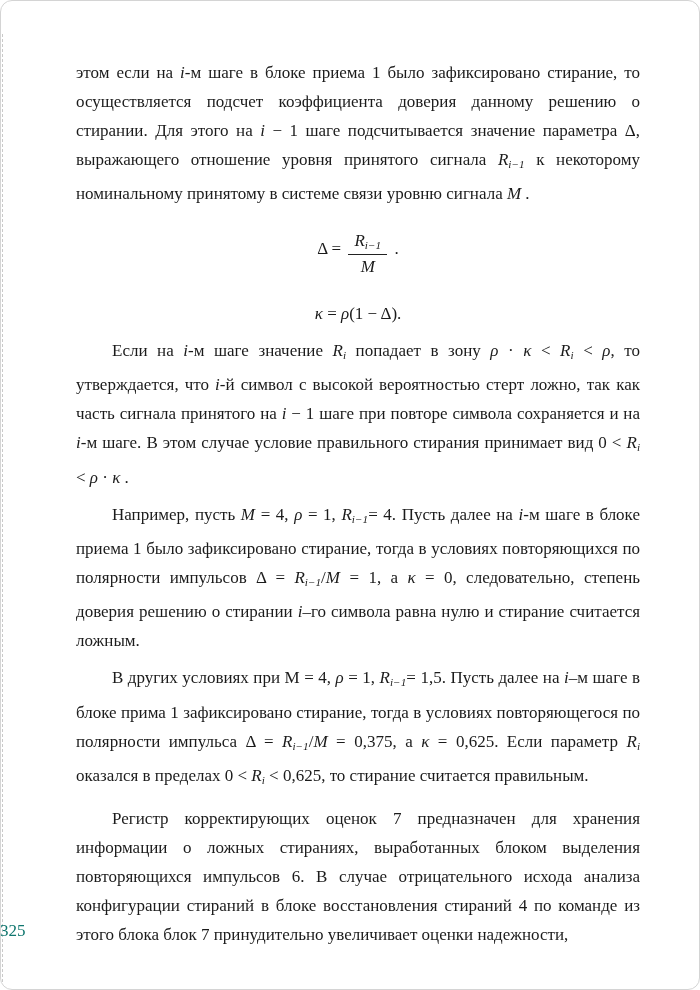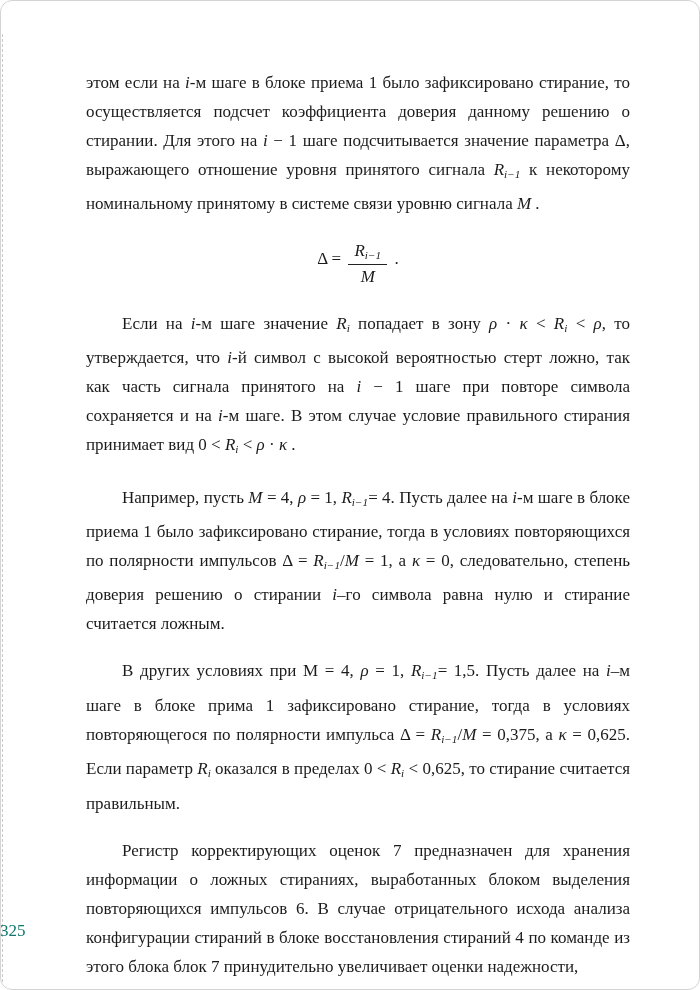--- a/index.html
+++ b/index.html
@@ -24,35 +24,35 @@
     width: 0;
     border-left: 1px dashed #c9c9c9;
   }
   .content {
     position: absolute;
     left: 68px; top: 50px;
     width: 580px;
     font-size: 17px;
     line-height: 29px;
   }
-  .para { margin: 18px; }
+  .para { margin: 8px; }
   .para.justify { text-align: justify; }
   .para.indent { text-indent: 36px; }
   .para.center { text-align: center; margin: 8px 0 6px 0; }
   .it { font-style: italic; }
   .sub {
     font-size: 0.66em;
     vertical-align: -0.3em;
   }
   .frac {
     display: inline-block;
     vertical-align: -1.05em;
     text-align: center;
     line-height: 1.25;
-    margin: 4px 3px;
+    margin: 14px 3px;
   }
   .frac .num {
     display: block;
     border-bottom: 1px solid #222;
     padding: 0 6px 1px 6px;
   }
   .frac .den {
     display: block;
     padding-top: 1px;
   }
@@ -66,19 +66,20 @@
 </style>
 </head>
 <body>
 
 <div class="page-frame"></div>
 <div class="scan-edge"></div>
 
 <div class="content">
     <div class="para justify"><span>этом если на  </span><span class="it">i</span><span>-м шаге в блоке приема 1 было зафиксировано стирание, то осуществляется подсчет коэффициента доверия данному решению о стирании. Для этого на </span><span class="it">i</span><span> − 1  шаге подсчитывается значение параметра Δ, выражающего отношение уровня принятого сигнала </span><span class="it">R</span><span class="it sub">i−1</span><span> к некоторому номинальному принятому в системе связи  уровню  сигнала  </span><span class="it">M</span><span> .</span></div>
     <div class="para center"><span>Δ = </span><span class="frac"><span class="num"><span class="it">R</span><span class="it sub">i−1</span></span><span class="den"><span class="it">M</span></span></span><span> .</span></div>
+    <div class="para center"><span class="it">κ</span><span> = </span><span class="it">ρ</span><span>(1 − Δ).</span></div>
     <div class="para justify indent"><span>Если на </span><span class="it">i</span><span>-м шаге значение </span><span class="it">R</span><span class="it sub">i</span><span> попадает в зону  </span><span class="it">ρ</span><span> · </span><span class="it">κ</span><span> &lt; </span><span class="it">R</span><span class="it sub">i</span><span> &lt; </span><span class="it">ρ</span><span>, то утверждается, что </span><span class="it">i</span><span>-й символ с высокой вероятностью стерт ложно, так как часть сигнала принятого на  </span><span class="it">i</span><span> − 1  шаге при повторе символа сохраняется и на </span><span class="it">i</span><span>-м шаге. В этом случае условие правильного стирания принимает вид  0 &lt; </span><span class="it">R</span><span class="it sub">i</span><span> &lt; </span><span class="it">ρ</span><span> · </span><span class="it">κ</span><span> .</span></div>
     <div class="para justify indent"><span>Например, пусть </span><span class="it">M</span><span> = 4,  </span><span class="it">ρ</span><span> = 1,  </span><span class="it">R</span><span class="it sub">i−1</span><span>= 4. Пусть далее на </span><span class="it">i</span><span>-м шаге в блоке приема 1 было зафиксировано стирание, тогда в условиях повторяющихся по полярности импульсов  Δ = </span><span class="it">R</span><span class="it sub">i−1</span><span>/</span><span class="it">M</span><span> = 1,  а  </span><span class="it">κ</span><span> = 0, следовательно, степень доверия решению о стирании </span><span class="it">i</span><span>–го символа равна нулю и стирание считается ложным.</span></div>
     <div class="para justify indent"><span>В других условиях  при  М = 4,  </span><span class="it">ρ</span><span> = 1,  </span><span class="it">R</span><span class="it sub">i−1</span><span>= 1,5. Пусть далее  на  </span><span class="it">i</span><span>–м шаге в блоке прима 1 зафиксировано стирание, тогда в условиях повторяющегося по полярности импульса Δ = </span><span class="it">R</span><span class="it sub">i−1</span><span>/</span><span class="it">M</span><span> = 0,375, а </span><span class="it">κ</span><span> = 0,625. Если параметр </span><span class="it">R</span><span class="it sub">i</span><span> оказался в пределах 0 &lt; </span><span class="it">R</span><span class="it sub">i</span><span> &lt; 0,625, то стирание считается правильным.</span></div>
     <div class="para justify indent"><span>Регистр корректирующих оценок 7 предназначен для хранения информации о ложных стираниях,  выработанных блоком выделения повторяющихся импульсов 6. В случае отрицательного исхода анализа конфигурации стираний в блоке восстановления стираний 4 по команде из этого блока блок 7 принудительно увеличивает оценки надежности,</span></div>
   </div>
 
 <div class="footer">325</div>
 
 </body></html>

